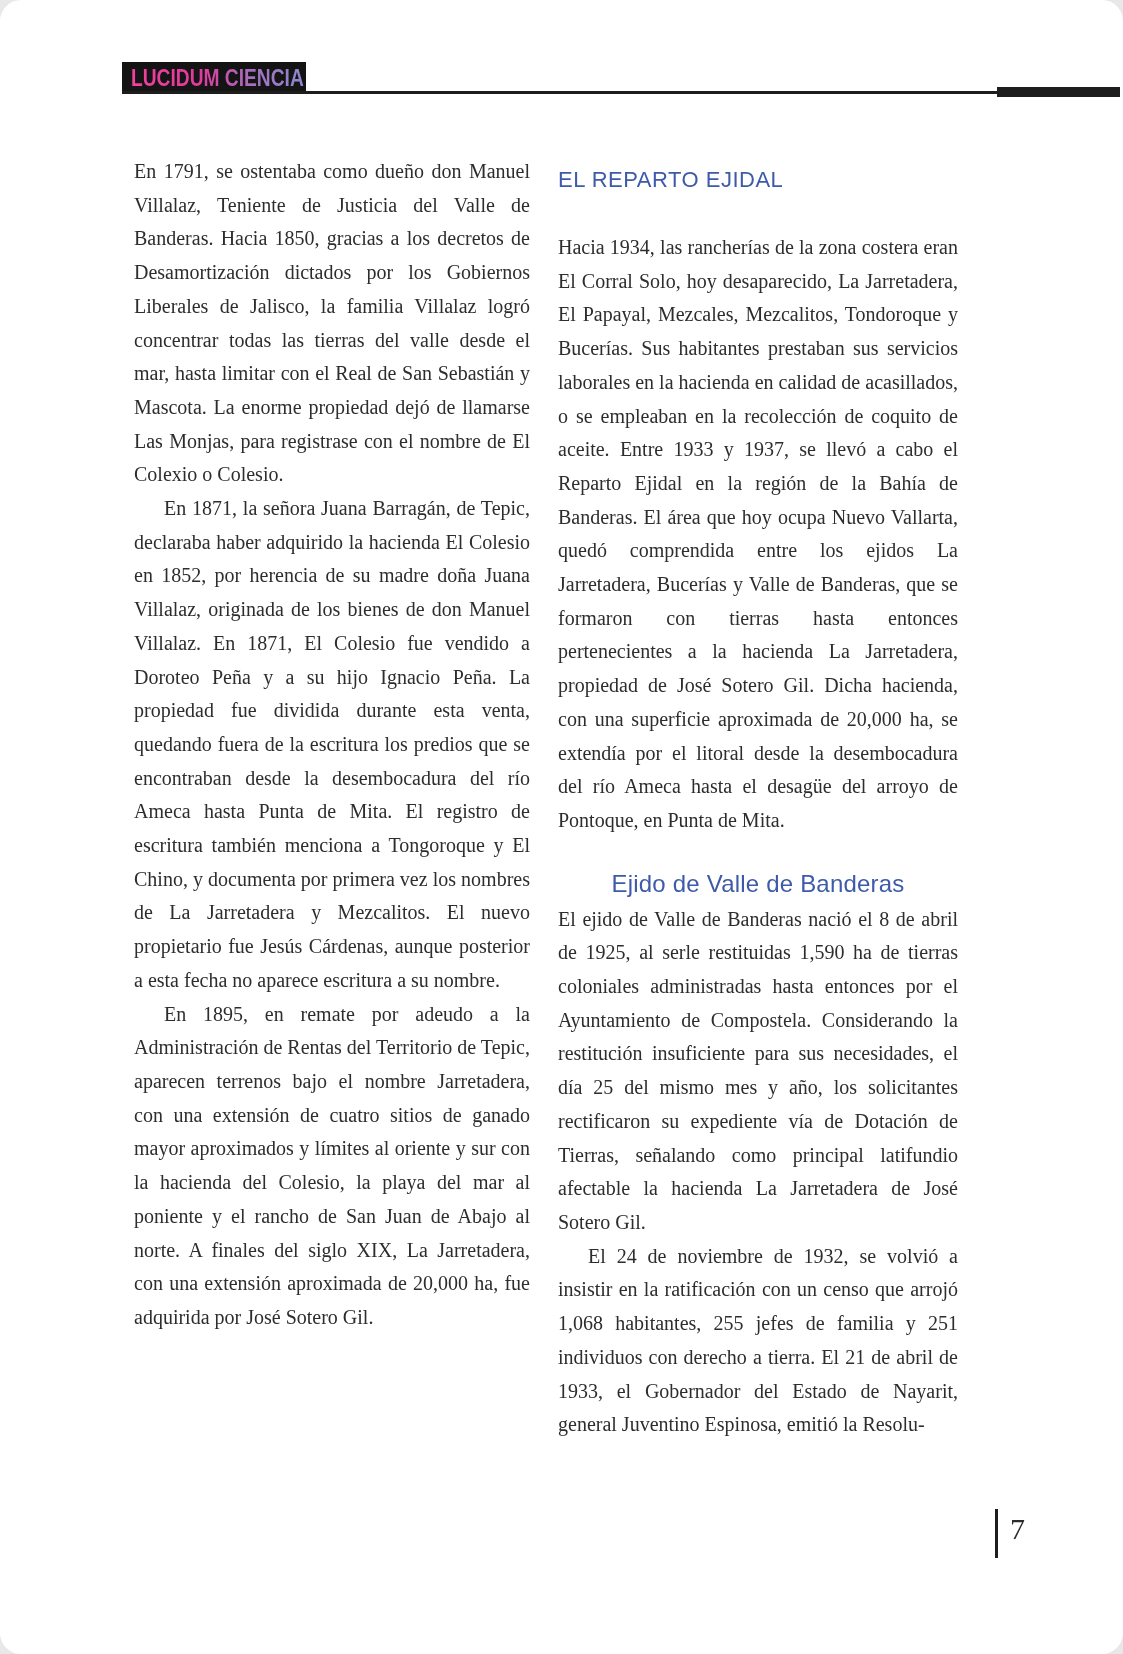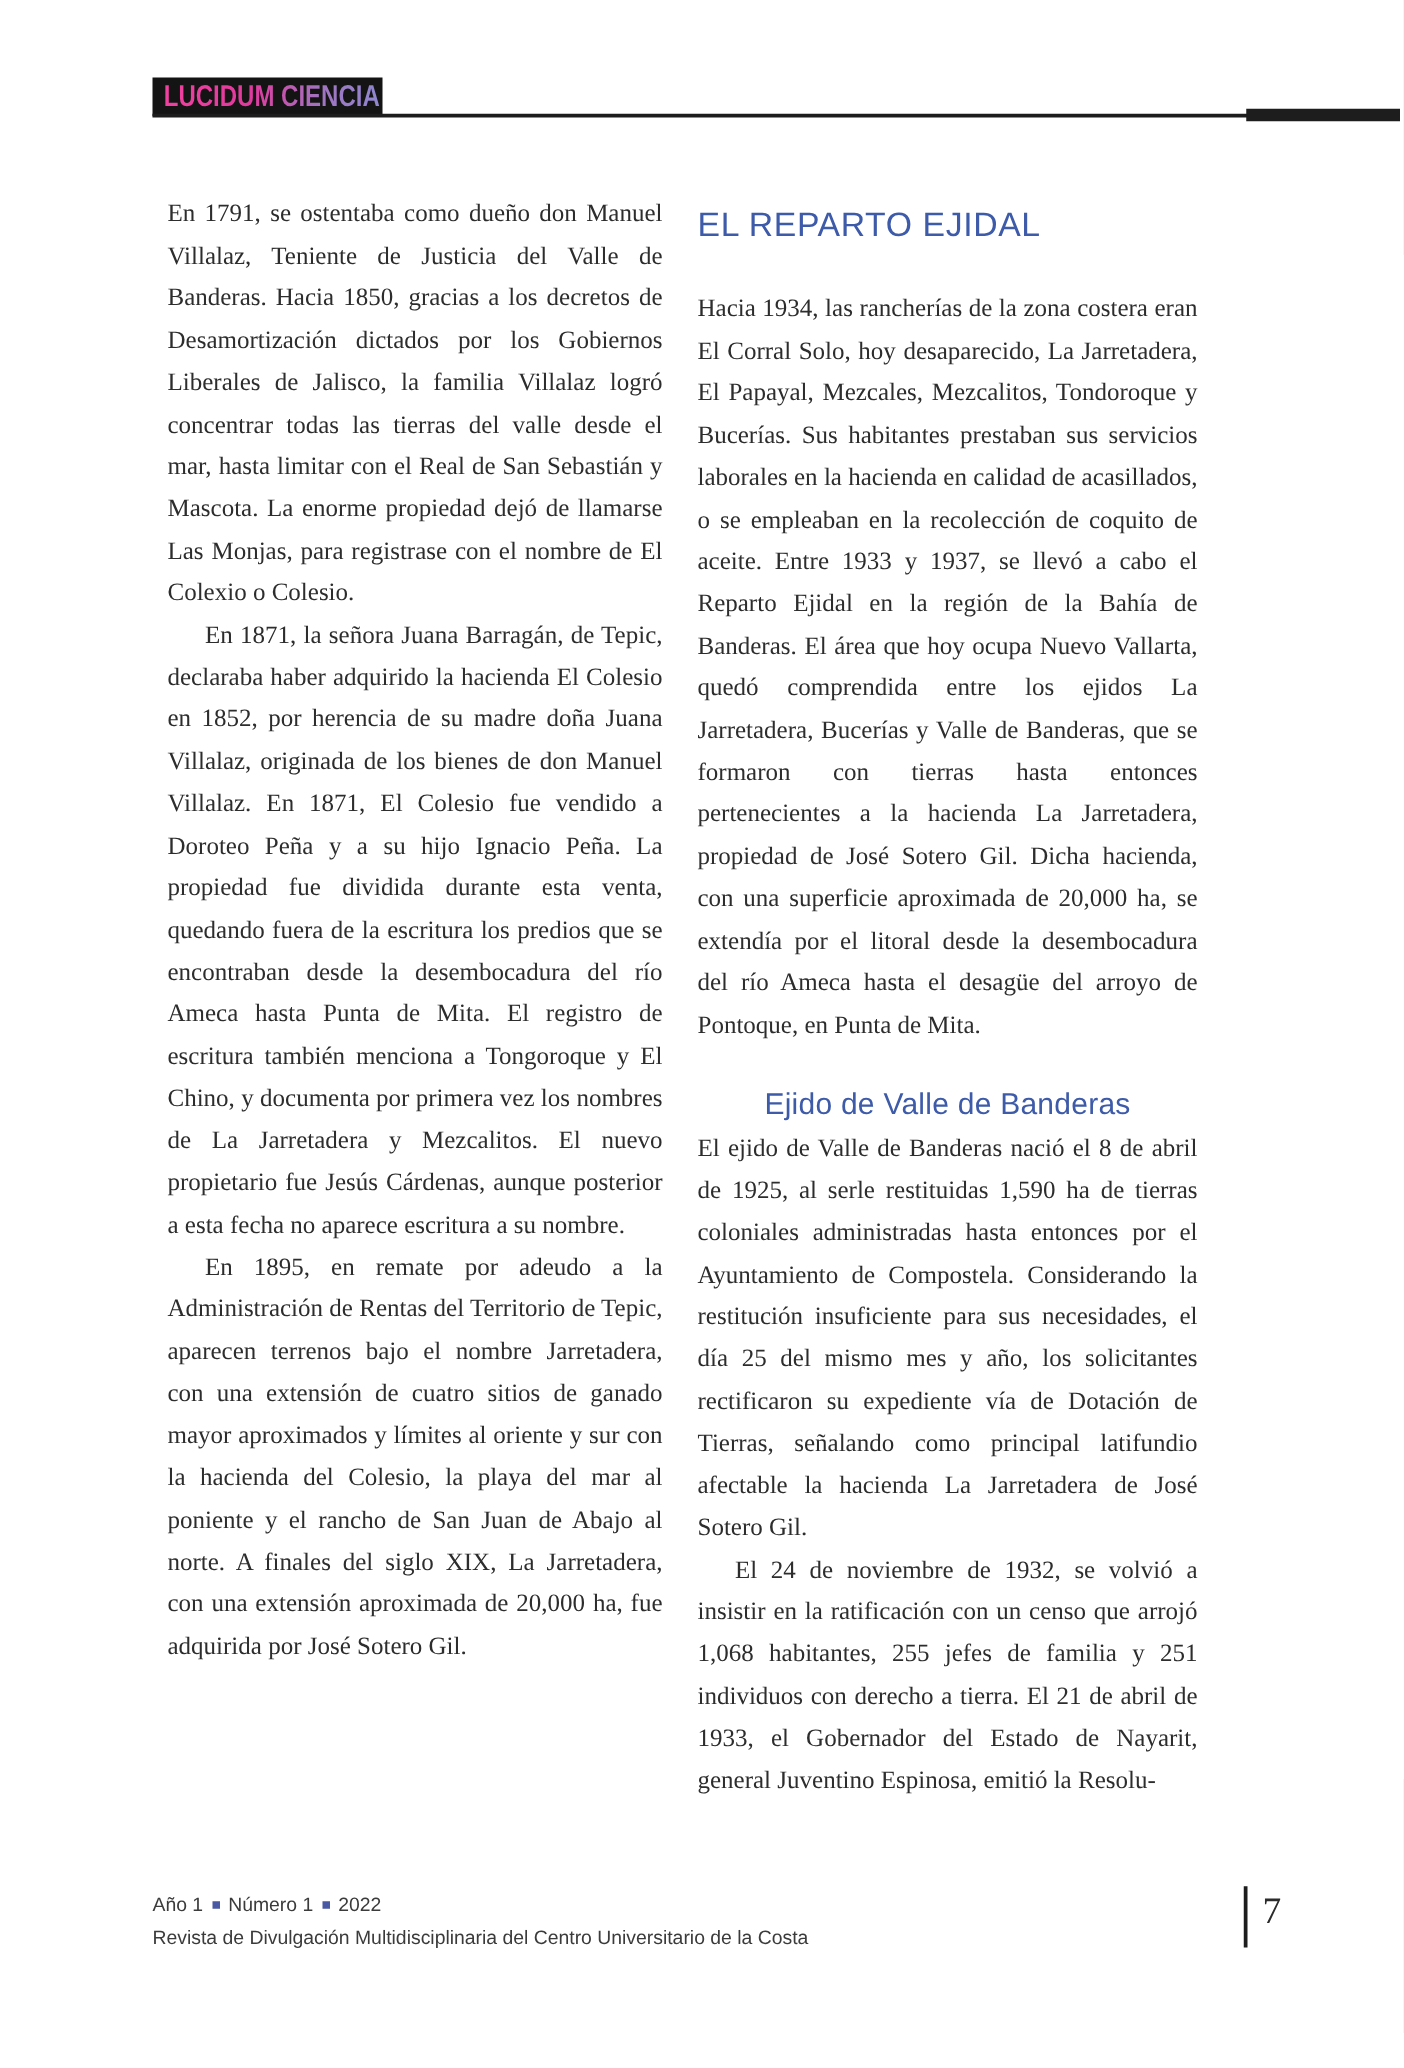--- a/index.html
+++ b/index.html
@@ -1,19 +1,20 @@
 <!DOCTYPE html>
 <html lang="es"><head>
 <meta charset="utf-8">
 <style>
   html, body { margin:0; padding:0; background:#e8e8e8; }
   .page {
     position:relative; width:1123px; height:1654px; margin:0 auto;
     background:#ffffff; overflow:hidden;
     font-family:"Liberation Serif", serif;
+    border-radius:21px;
   }
 
   
   .brand-badge {
     position:absolute; left:122px; top:62px; width:184px; height:31px;
     background:#141414; box-sizing:border-box; padding:0 9px;
     display:flex; align-items:center; overflow:hidden;
   }
   .brand-text {
     font-family:"Liberation Sans", sans-serif; font-weight:bold;
@@ -35,21 +36,21 @@
     font-size:20px; line-height:33.7px; color:#2d2d2d;
     hyphens:auto;margin-left:12px; -webkit-hyphens:auto;
   }
   .col-left  { left:122px; width:396px; }
   .col-right { left:546px; width:400px; }
   .body-p { margin:0; }
   .body-p.indent { text-indent:30px; }
 
   .h-main {
     font-family:"Liberation Sans", sans-serif; font-weight:400;
-    color:#3e5ba9; font-size:27px; line-height:30px;
+    color:#3e5ba9; font-size:22px; line-height:30px;
     letter-spacing:0.5px; margin:10px 0 36px 0; text-align:left;
   }
   .h-sub {
     font-family:"Liberation Sans", sans-serif; font-weight:400;
     color:#3e5ba9; font-size:24px; line-height:30px;
     letter-spacing:0.2px; margin:31px 0 4px 0; text-align:center;
   }
 
   
   .footer {
@@ -88,22 +89,16 @@
   </div>
 
   <div class="col col-right">
     <h2 class="h-main">EL REPARTO EJIDAL</h2>
     <p class="body-p">Hacia 1934, las rancherías de la zona costera eran El Corral Solo, hoy desaparecido, La Jarretadera, El Papayal, Mezcales, Mezcalitos, Tondoroque y Bucerías. Sus habitantes prestaban sus servicios laborales en la hacienda en calidad de acasillados, o se empleaban en la recolección de coquito de aceite. Entre 1933 y 1937, se llevó a cabo el Reparto Ejidal en la región de la Bahía de Banderas. El área que hoy ocupa Nuevo Vallarta, quedó comprendida entre los ejidos La Jarretadera, Bucerías y Valle de Banderas, que se formaron con tierras hasta entonces pertenecientes a la hacienda La Jarretadera, propiedad de José Sotero Gil. Dicha hacienda, con una superficie aproximada de 20,000 ha, se extendía por el litoral desde la desembocadura del río Ameca hasta el desagüe del arroyo de Pontoque, en Punta de Mita.</p>
     <h3 class="h-sub">Ejido de Valle de Banderas</h3>
     <p class="body-p">El ejido de Valle de Banderas nació el 8 de abril de 1925, al serle restituidas 1,590 ha de tierras coloniales administradas hasta entonces por el Ayuntamiento de Compostela. Considerando la restitución insuficiente para sus necesidades, el día 25 del mismo mes y año, los solicitantes rectificaron su expediente vía de Dotación de Tierras, señalando como principal latifundio afectable la hacienda La Jarretadera de José Sotero Gil.</p>
     <p class="body-p indent">El 24 de noviembre de 1932, se volvió a insistir en la ratificación con un censo que arrojó 1,068 habitantes, 255 jefes de familia y 251 individuos con derecho a tierra. El 21 de abril de 1933, el Gobernador del Estado de Nayarit, general Juventino Espinosa, emitió la Resolu-</p>
   </div>
 
-  <div class="footer">
-    <div class="footer-meta">
-      <span>Año 1</span><span class="sq"></span><span>Número 1</span><span class="sq"></span><span>2022</span>
-    </div>
-    <div class="footer-journal">Revista de Divulgación Multidisciplinaria del Centro Universitario de la Costa</div>
-  </div>
   <div class="pagenum-bar"></div>
   <div class="pagenum">7</div>
 
 </div>
 
 </body></html>

